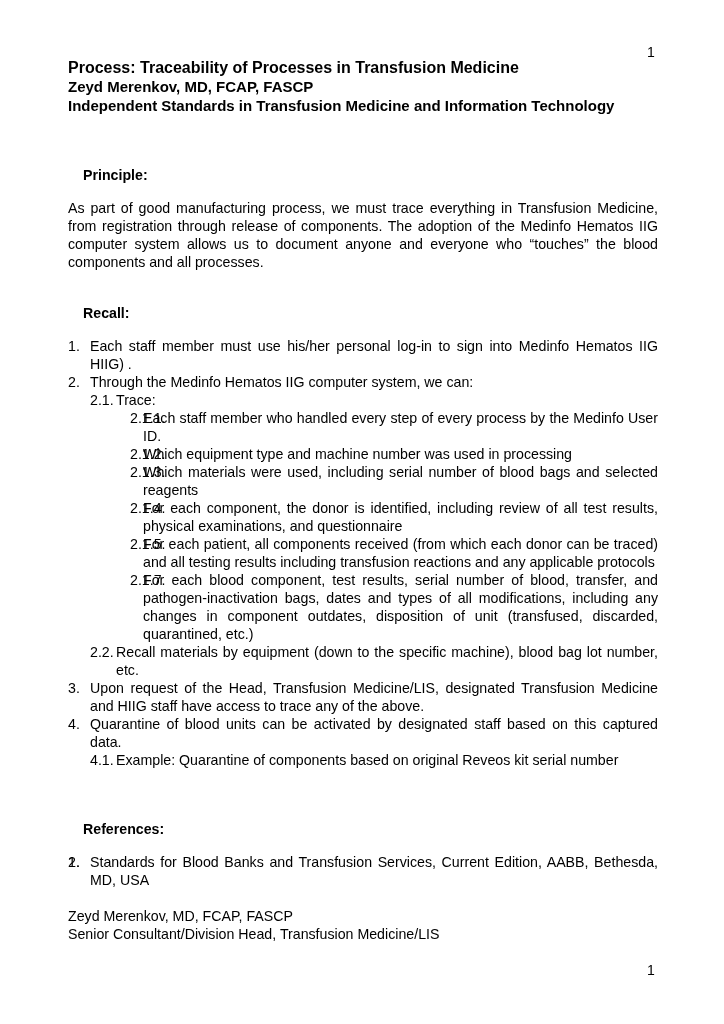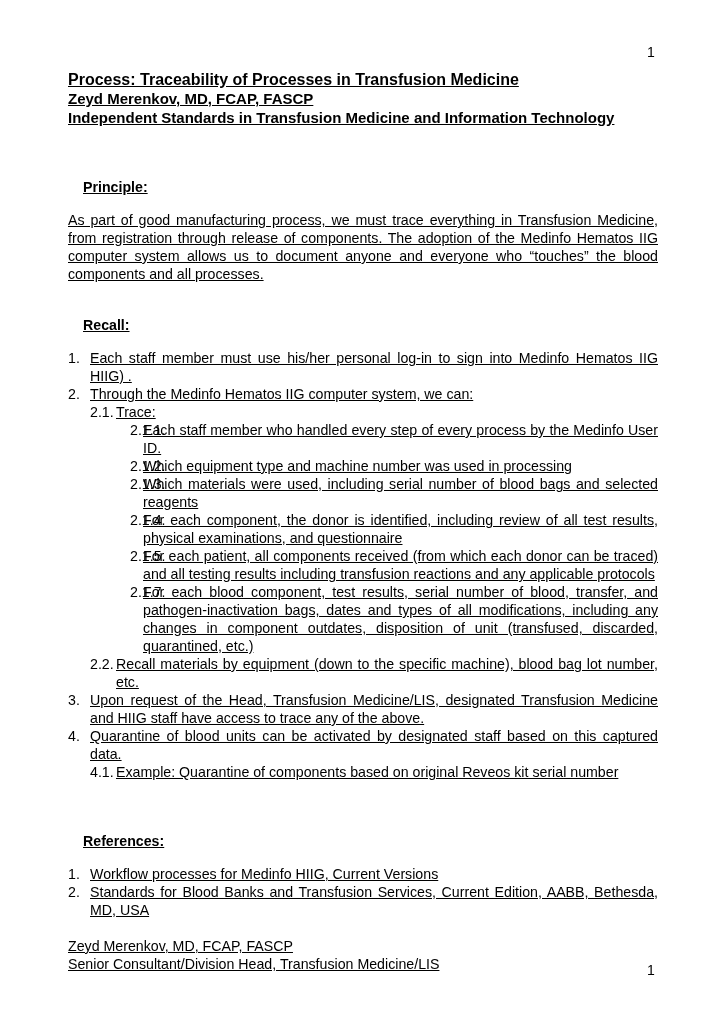--- a/index.html
+++ b/index.html
@@ -1,20 +1,20 @@
 <!DOCTYPE html>
 <html><head>
 <meta charset="utf-8">
 <style>
   html, body { margin: 0; padding: 0; background: #ffffff; }
   body { width: 724px; height: 1024px; position: relative; overflow: hidden;
          font-family: "Liberation Sans", sans-serif; color: #000; font-size: 14.2px; }
   .page-num-top { position: absolute; top: 44px; left: 647px; font-size: 14px; }
   .page-num-bottom { position: absolute; top: 962px; left: 647px; font-size: 14px; }
-  .content { position: absolute; left: 68px; top: 70px; width: 590px; text-decoration: underline; }
+  .content { position: absolute; left: 68px; top: 58px; width: 590px; }
   .title { font-weight: bold; font-size: 16px; line-height: 19px; margin: 0; }
   .sub { font-weight: bold; font-size: 15px; line-height: 19px; margin: 0; }
   .heading { font-weight: bold; line-height: 18px; margin: 15px; }
   p.body { margin: 0; line-height: 18px; text-align: justify; }
   .list-item { position: relative; line-height: 18px; text-align: justify; }
   .lvl1 { padding-left: 22px; }
   .lvl1 .num { position: absolute; left: 0; }
   .lvl2 { margin-left: 22px; padding-left: 26px; }
   .lvl2 .num { position: absolute; left: 0; }
   .lvl3 { margin-left: 45px; padding-left: 30px; }
@@ -98,21 +98,20 @@
       <span>Example:  Quarantine of components based on original Reveos kit serial number</span>
     </div>
   </div>
 
   <div class="gap-xl"></div>
 
   <div>
     <div class="heading">References:</div>
     <div class="list-item lvl1">
       <span class="num">1.</span>
-      <span>Workflow processes for Medinfo HIIG, Current Versions</span>
     </div>
     <div class="list-item lvl1">
       <span class="num">2.</span>
       <span>Standards for Blood Banks and Transfusion Services, Current Edition, AABB, Bethesda, MD, USA</span>
     </div>
   </div>
 
   <div class="gap-md"></div>
 
   <div>

